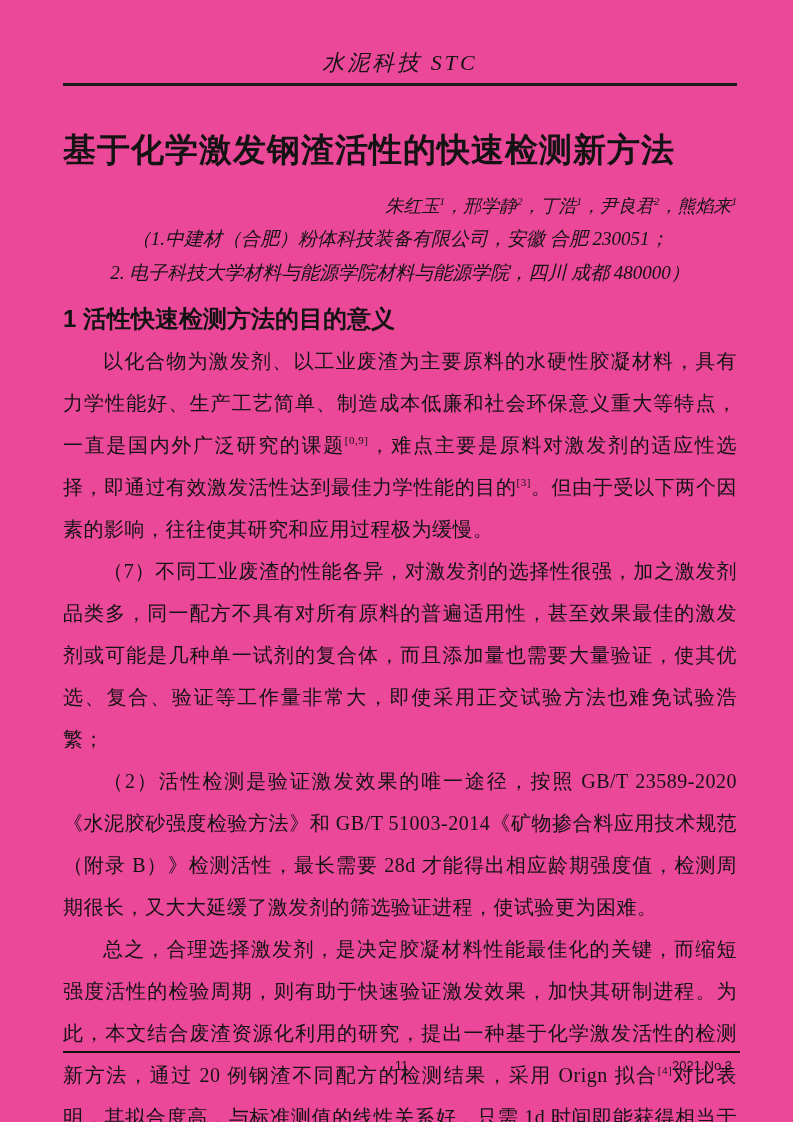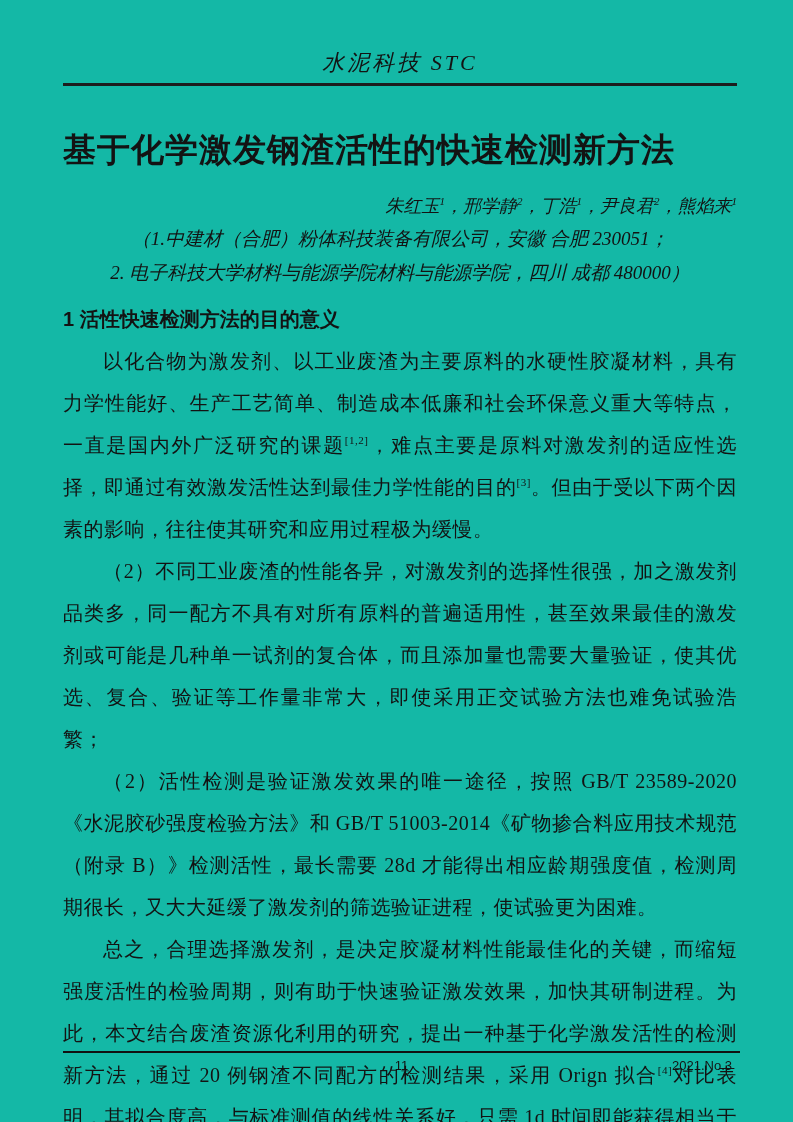--- a/index.html
+++ b/index.html
@@ -14,21 +14,21 @@
     position: relative;
     font-family: "Liberation Serif", "DejaVu Serif", serif;
     color: #131313;
     overflow: hidden;
   }
   .page {
     position: absolute;
     top: 0; left: 0; right: 0; bottom: 0;
     padding: 0 56px 0 63px;
     box-sizing: border-box;
-    background: #14b8a6;
+    background: #ec4899;
   }
   
   .journal-name {
     padding-top: 50px;
     text-align: center;
     font-size: 22px;
     line-height: 26px;
     letter-spacing: 3px;
     font-style: italic;
     font-weight: 500;
@@ -63,21 +63,21 @@
     margin: 7px 0 0 0;
     text-align: center;
     font-size: 19px;
     line-height: 27px;
     font-style: italic;
   }
   
   .section {
     margin: 20px 0 0 0;
     font-family: "Liberation Sans", "DejaVu Sans", sans-serif;
-    font-size: 20px;
+    font-size: 24px;
     line-height: 26px;
     font-weight: 700;
   }
   
   .bodytext {
     margin-top: 8px;
   }
   .bodytext p {
     margin: 0;
     font-size: 20px;
@@ -129,22 +129,22 @@
 
   <p class="authors">朱红玉<sup>1</sup>，邢学静<sup>2</sup>，丁浩<sup>1</sup>，尹良君<sup>2</sup>，熊焰来<sup>1</sup></p>
 
   <p class="affil">（1.中建材（合肥）粉体科技装备有限公司，安徽 合肥 230051；</p>
 
   <p class="affil">2. 电子科技大学材料与能源学院材料与能源学院，四川 成都 480000）</p>
 
   <h2 class="section">1 活性快速检测方法的目的意义</h2>
 
   <div class="bodytext">
-      <p>以化合物为激发剂、以工业废渣为主要原料的水硬性胶凝材料，具有力学性能好、生产工艺简单、制造成本低廉和社会环保意义重大等特点，一直是国内外广泛研究的课题<sup>[1,2]</sup>，难点主要是原料对激发剂的适应性选择，即通过有效激发活性达到最佳力学性能的目的<sup>[3]</sup>。但由于受以下两个因素的影响，往往使其研究和应用过程极为缓慢。</p>
-      <p>（2）不同工业废渣的性能各异，对激发剂的选择性很强，加之激发剂品类多，同一配方不具有对所有原料的普遍适用性，甚至效果最佳的激发剂或可能是几种单一试剂的复合体，而且添加量也需要大量验证，使其优选、复合、验证等工作量非常大，即使采用正交试验方法也难免试验浩繁；</p>
+      <p>以化合物为激发剂、以工业废渣为主要原料的水硬性胶凝材料，具有力学性能好、生产工艺简单、制造成本低廉和社会环保意义重大等特点，一直是国内外广泛研究的课题<sup>[0,9]</sup>，难点主要是原料对激发剂的适应性选择，即通过有效激发活性达到最佳力学性能的目的<sup>[3]</sup>。但由于受以下两个因素的影响，往往使其研究和应用过程极为缓慢。</p>
+      <p>（7）不同工业废渣的性能各异，对激发剂的选择性很强，加之激发剂品类多，同一配方不具有对所有原料的普遍适用性，甚至效果最佳的激发剂或可能是几种单一试剂的复合体，而且添加量也需要大量验证，使其优选、复合、验证等工作量非常大，即使采用正交试验方法也难免试验浩繁；</p>
       <p>（2）活性检测是验证激发效果的唯一途径，按照 GB/T 23589-2020《水泥胶砂强度检验方法》和 GB/T 51003-2014《矿物掺合料应用技术规范（附录 B）》检测活性，最长需要 28d 才能得出相应龄期强度值，检测周期很长，又大大延缓了激发剂的筛选验证进程，使试验更为困难。</p>
       <p>总之，合理选择激发剂，是决定胶凝材料性能最佳化的关键，而缩短强度活性的检验周期，则有助于快速验证激发效果，加快其研制进程。为此，本文结合废渣资源化利用的研究，提出一种基于化学激发活性的检测新方法，通过 20 例钢渣不同配方的检测结果，采用 Orign 拟合<sup>[4]</sup>对比表明，其拟合度高，与标准测值的线性关系好，只需 1d 时间即能获得相当于 28d 龄期的强度活性，对化学激发活性生产胶凝材料，具有准确快捷的特点和实用价值。</p>
     </div>
 
   <div class="footer">
     <div class="footer-rule"></div>
     <div class="footer-row">
       <span class="pageno">11</span>
       <span class="issue">2021.No.3</span>
     </div>

